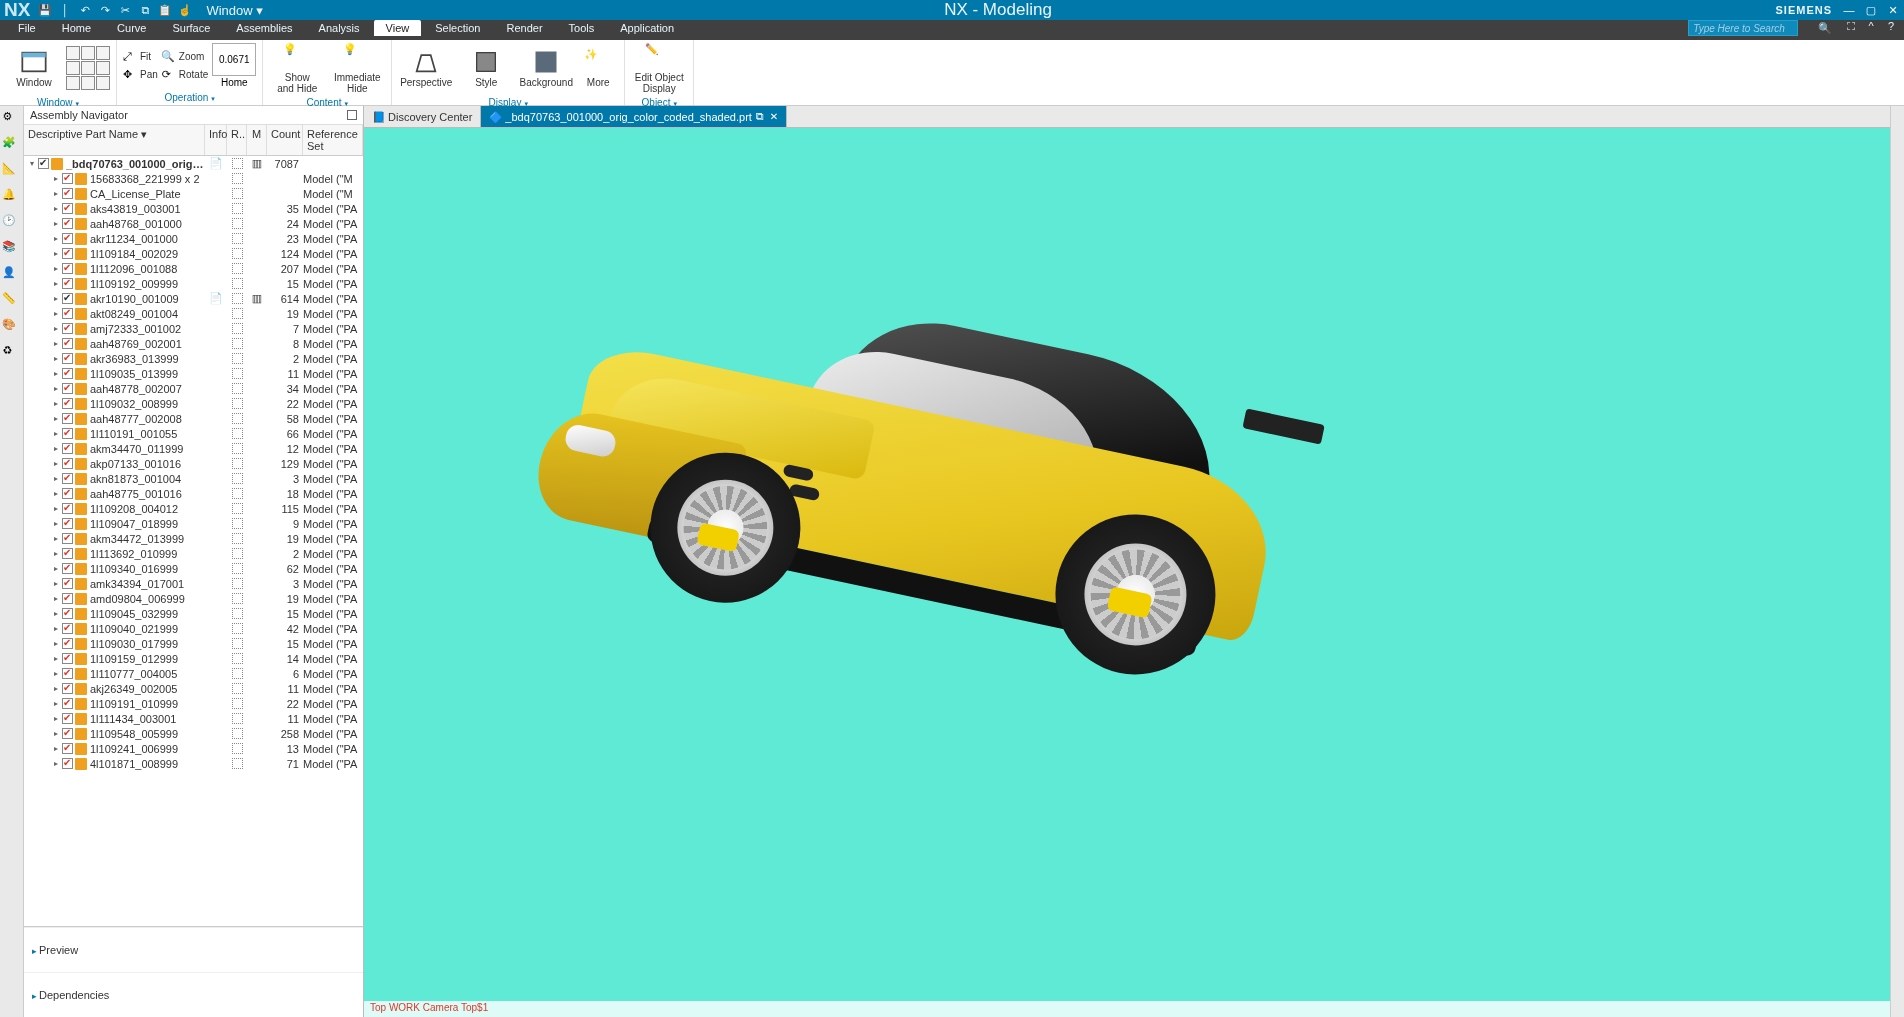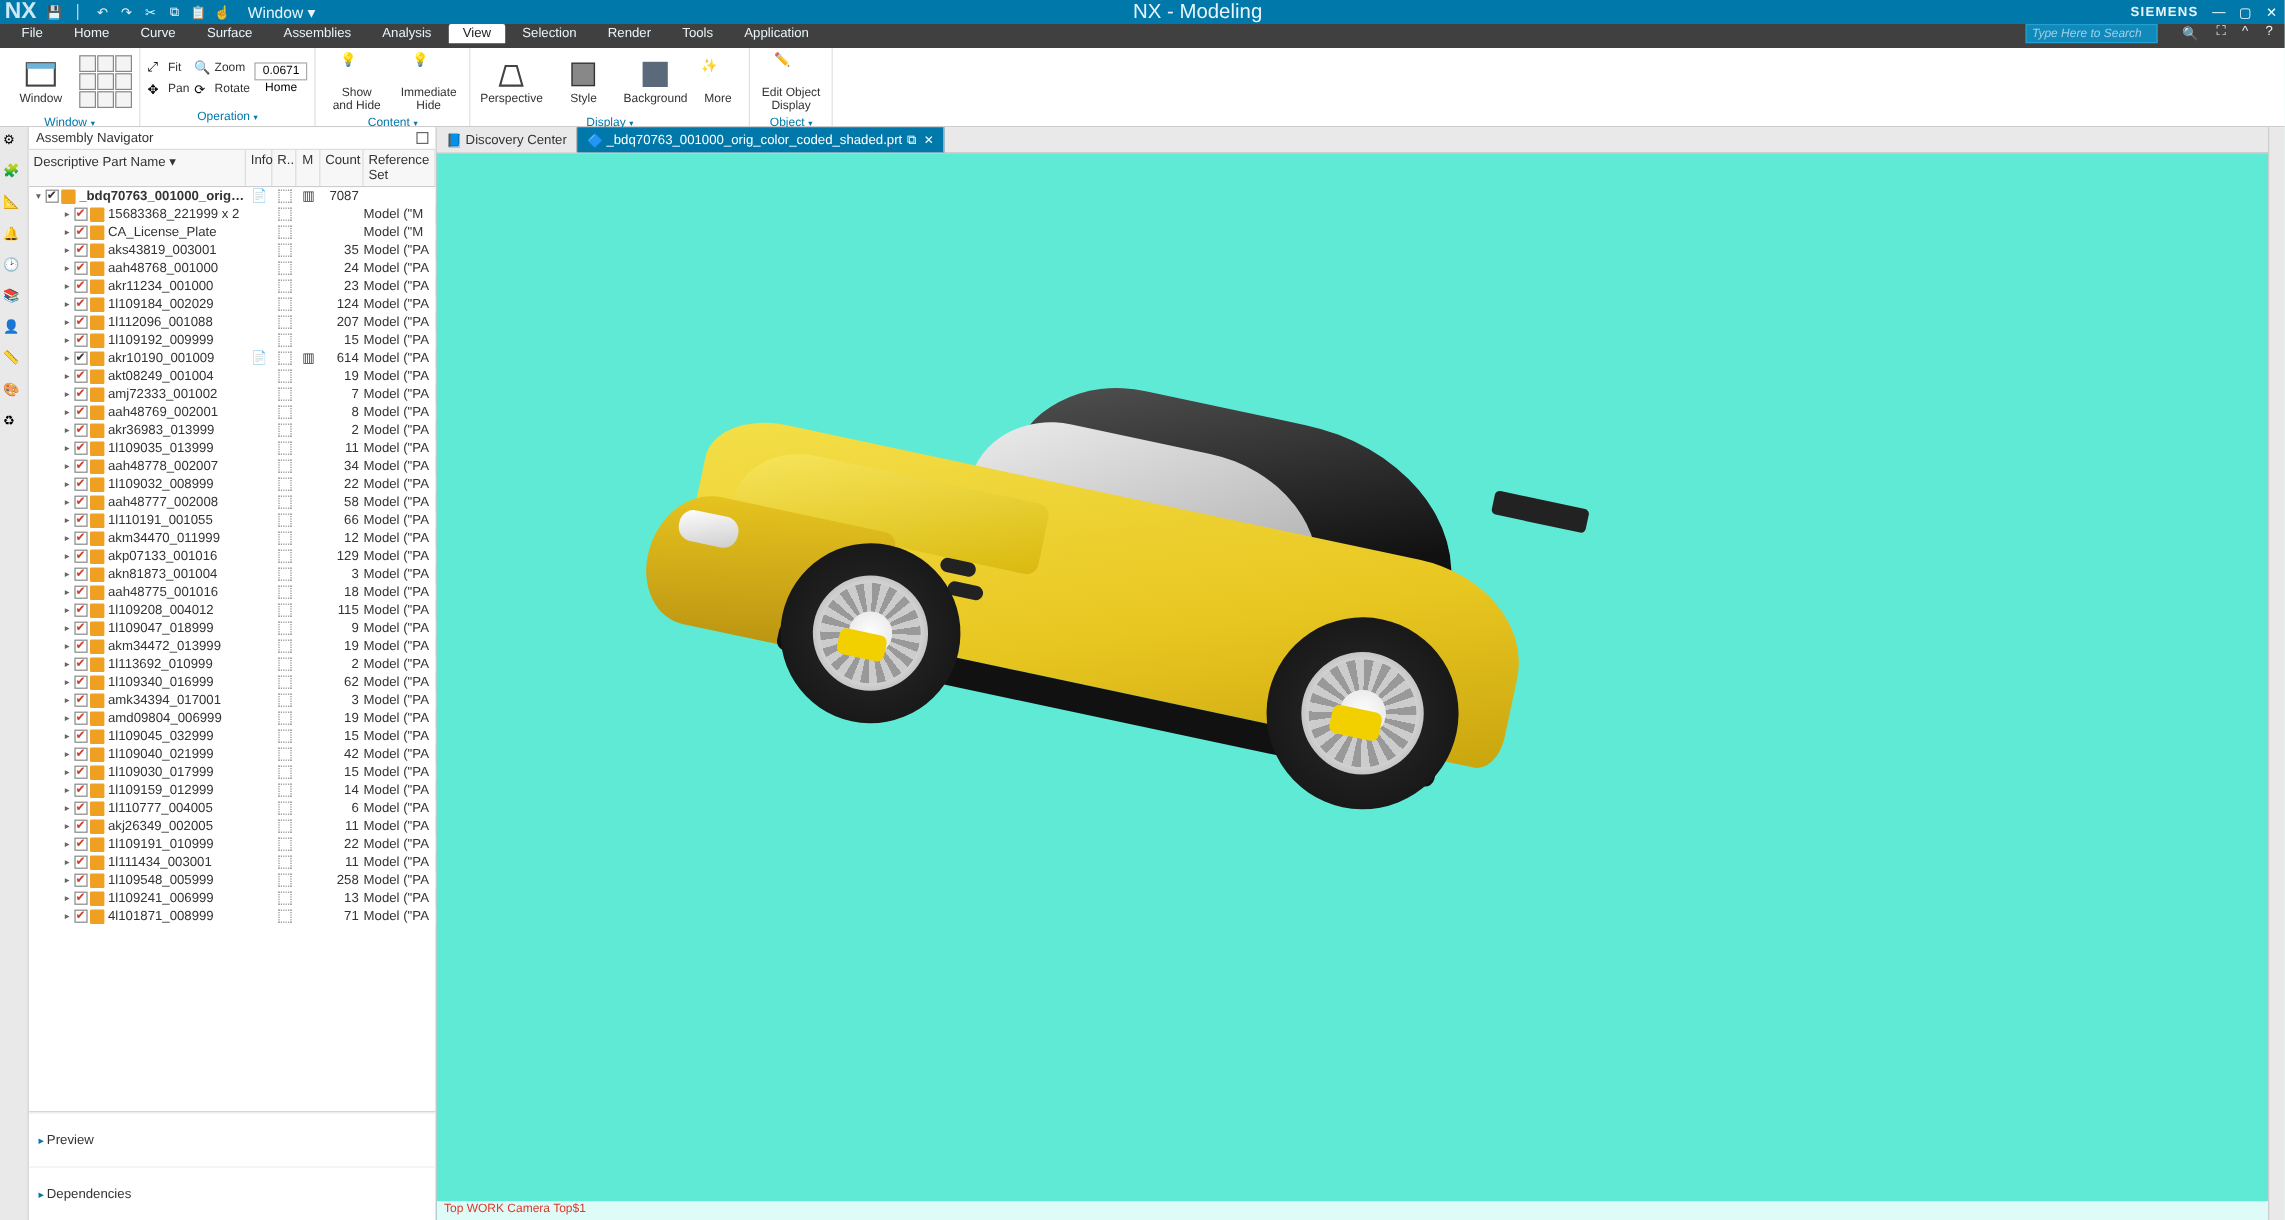--- a/index.html
+++ b/index.html
@@ -28,21 +28,21 @@
 .ribbon-group { border-right: 1px solid #e0e0e0; display: flex; flex-direction: column; }
 .ribbon-group-body { flex: 1; display: flex; align-items: center; padding: 2px 6px; gap: 4px; }
 .ribbon-group-label { text-align: center; font-size: 10px; color: #0078aa; padding: 1px 0 2px; position: relative; }
 .ribbon-group-label::after { content: "▾"; font-size: 7px; margin-left: 3px; color: #0078aa; }
 .big-btn { display: flex; flex-direction: column; align-items: center; justify-content: center; width: 56px; height: 52px; cursor: pointer; }
 .big-btn .icon { width: 28px; height: 28px; margin-bottom: 1px; }
 .big-btn .lbl { font-size: 10px; text-align: center; line-height: 11px; color: #333; }
 .small-row { display: flex; align-items: center; gap: 3px; height: 17px; }
 .small-row .lbl { font-size: 10px; color: #333; }
 .small-icon { width: 14px; height: 14px; display: inline-block; }
-.scale-input { width: 44px; height: 15px; border: 1px solid #aaa; font-size: 10px; text-align: center; }
+.scale-input { width: 44px; height: 33px; border: 1px solid #aaa; font-size: 10px; text-align: center; }
 .win-layout-grid { display: grid; grid-template-columns: repeat(3, 14px); grid-template-rows: repeat(3, 14px); gap: 1px; }
 .win-cell { border: 1px solid #888; background: #f4f4f4; }
 
 .main { display: flex; height: calc(100% - 106px); }
 .rail { width: 24px; background: #e9e9e9; border-right: 1px solid #ccc; display: flex; flex-direction: column; align-items: center; padding-top: 4px; gap: 8px; }
 .rail .rail-icon { width: 18px; height: 18px; cursor: pointer; }
 
 .navigator { width: 340px; border-right: 1px solid #bbb; display: flex; flex-direction: column; background: #fff; }
 .nav-title { padding: 3px 6px; font-size: 11px; color: #333; border-bottom: 1px solid #ddd; display: flex; align-items: center; }
 .nav-title .max-icon { margin-left: auto; width: 10px; height: 10px; border: 1px solid #666; }

